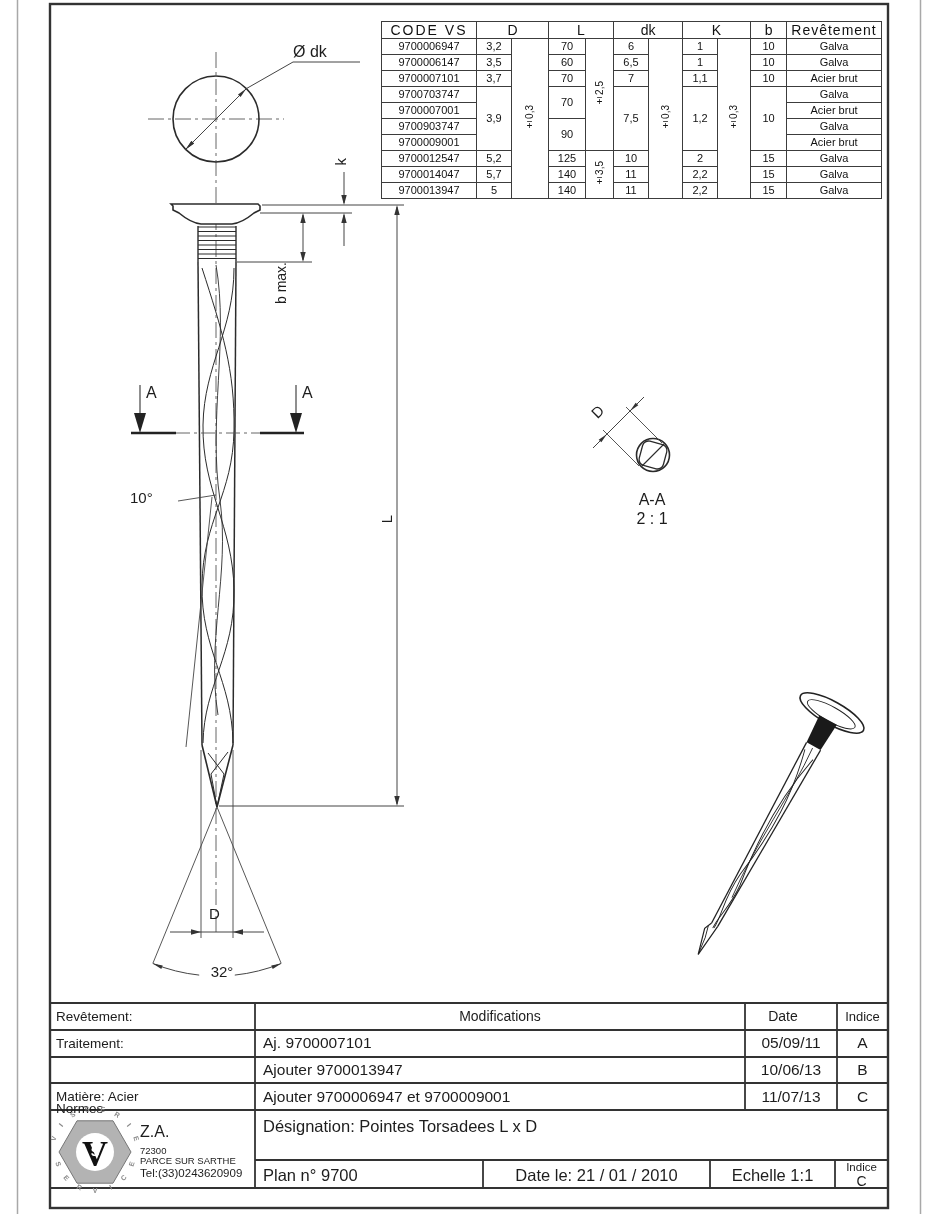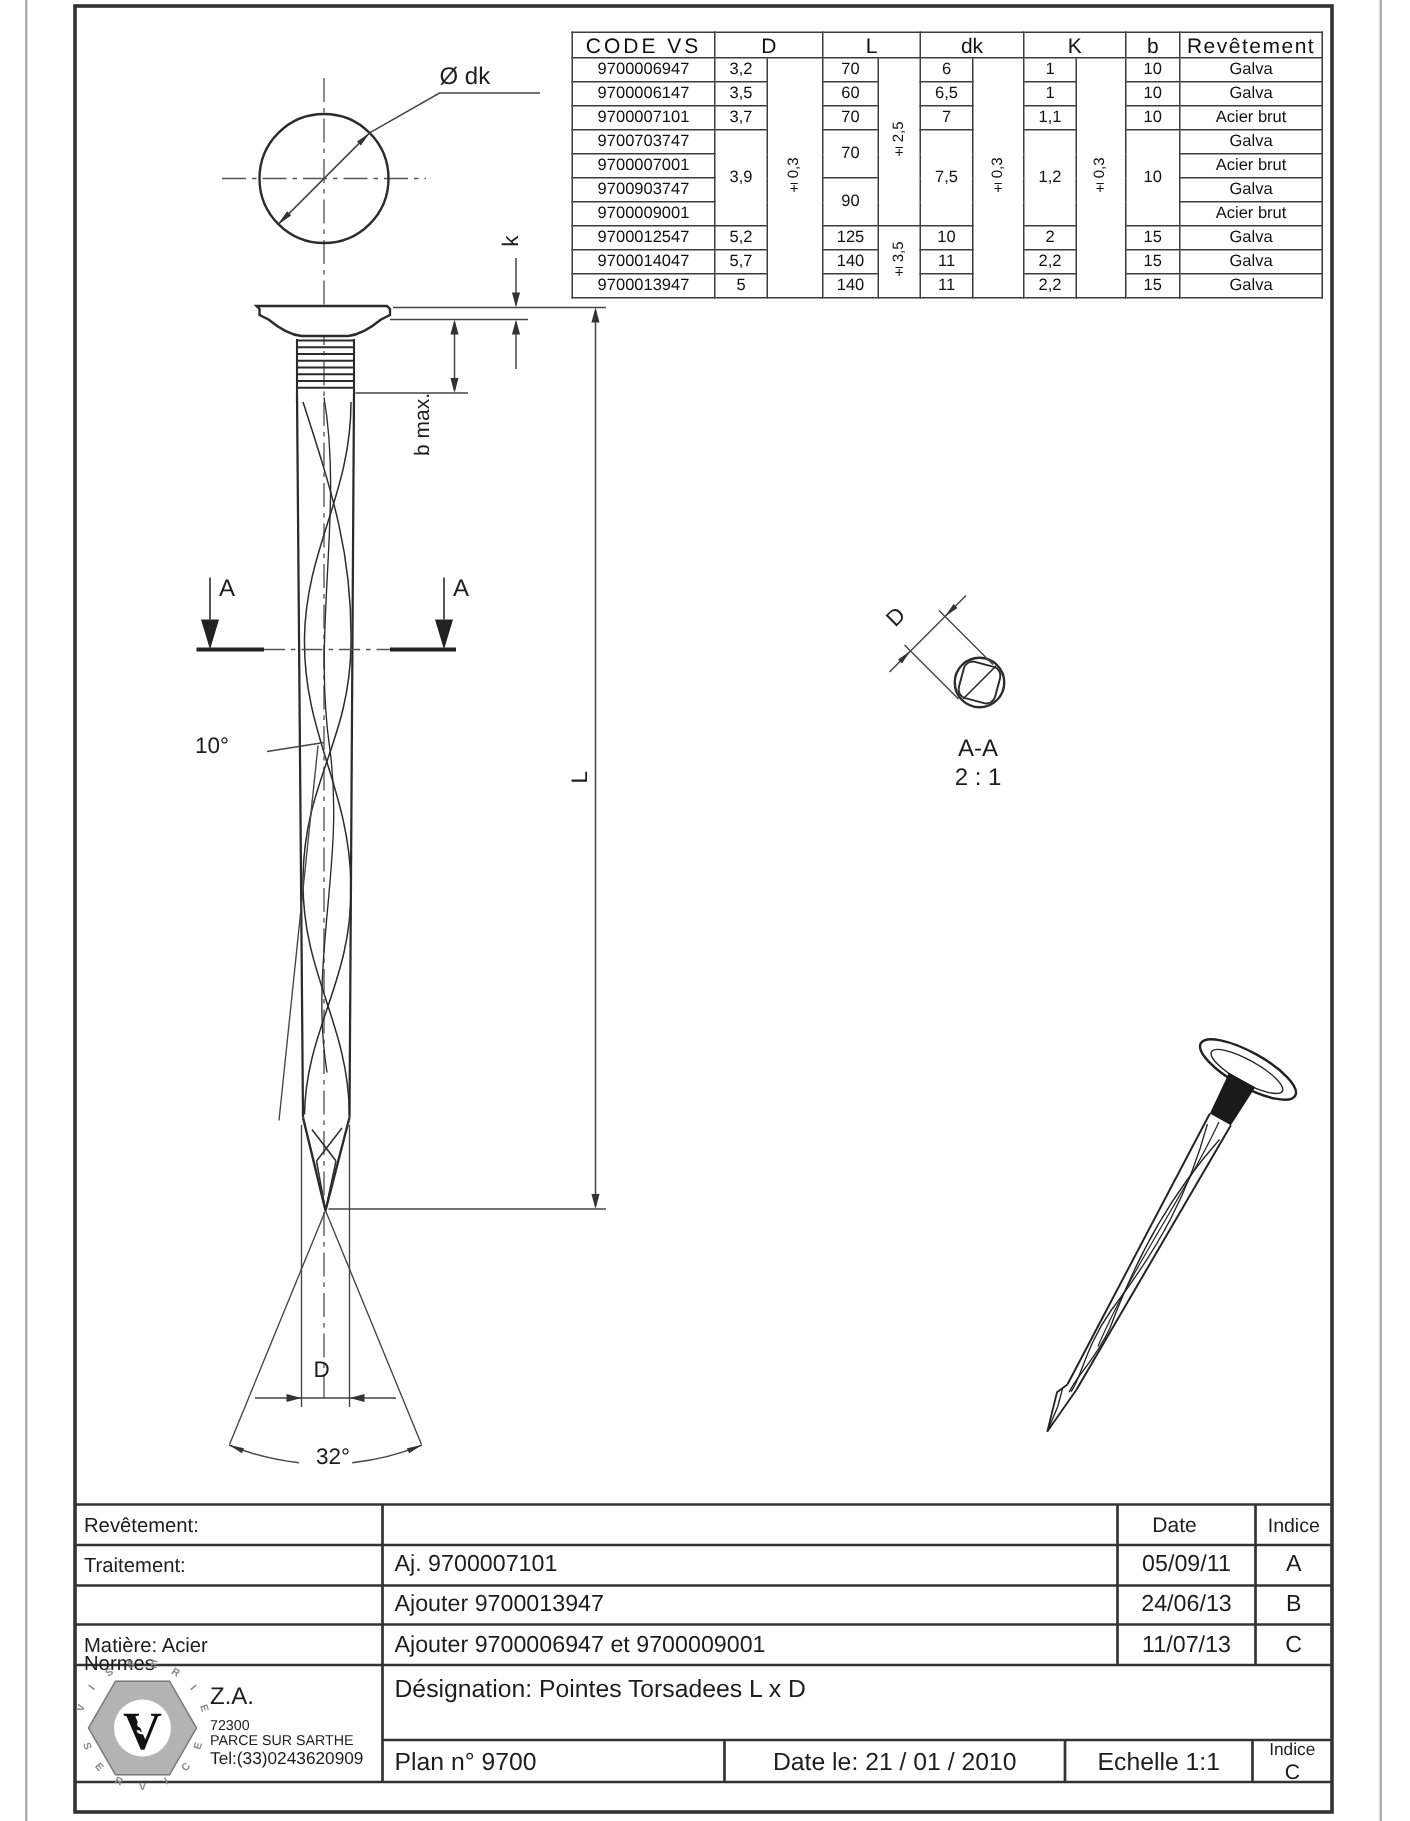--- a/index.html
+++ b/index.html
@@ -270,28 +270,29 @@
 <span class="lbl c" style="left:198px;top:964px;width:48px;font-size:15px;">32°</span>
 <span class="lbl rot45" style="left:592px;top:404px;font-size:15px;">D</span>
 <span class="lbl c" style="left:629px;top:492px;width:46px;font-size:16px;">A-A</span>
 <span class="lbl c" style="left:629px;top:511px;width:46px;font-size:16px;">2 : 1</span>
 
 <span class="lbl" style="left:56px;top:1010px;font-size:13.5px;">Revêtement:</span>
 <span class="lbl" style="left:56px;top:1037px;font-size:13.5px;">Traitement:</span>
 <span class="lbl" style="left:56px;top:1063px;font-size:13.5px;margin-top:39px;">Normes</span>
 <span class="lbl" style="left:56px;top:1090px;font-size:13.5px;">Matière: Acier</span>
 
+<span class="lbl c" style="left:255px;top:1009px;width:490px;font-size:14px;">Modifications</span>
 <span class="lbl c" style="left:745px;top:1009px;width:76px;font-size:14px;">Date</span>
 <span class="lbl c" style="left:837px;top:1010px;width:51px;font-size:13px;">Indice</span>
 
 <span class="lbl" style="left:263px;top:1035px;font-size:15.5px;">Aj. 9700007101</span>
 <span class="lbl" style="left:263px;top:1062px;font-size:15.5px;">Ajouter 9700013947</span>
 <span class="lbl" style="left:263px;top:1089px;font-size:15.5px;">Ajouter 9700006947 et 9700009001</span>
 <span class="lbl c" style="left:745px;top:1035px;width:92px;font-size:15.5px;">05/09/11</span>
-<span class="lbl c" style="left:745px;top:1062px;width:92px;font-size:15.5px;">24/06/13</span>
+<span class="lbl c" style="left:745px;top:1062px;width:92px;font-size:15.5px;">10/06/13</span>
 <span class="lbl c" style="left:745px;top:1089px;width:92px;font-size:15.5px;">11/07/13</span>
 <span class="lbl c" style="left:837px;top:1035px;width:51px;font-size:15.5px;">A</span>
 <span class="lbl c" style="left:837px;top:1062px;width:51px;font-size:15.5px;">B</span>
 <span class="lbl c" style="left:837px;top:1089px;width:51px;font-size:15.5px;">C</span>
 
 <span class="lbl" style="left:263px;top:1118px;font-size:16.5px;">Désignation: Pointes Torsadees L x D</span>
 <span class="lbl" style="left:263px;top:1167px;font-size:16.5px;">Plan n° 9700</span>
 <span class="lbl c" style="left:483px;top:1167px;width:227px;font-size:16.5px;">Date le: 21 / 01 / 2010</span>
 <span class="lbl c" style="left:710px;top:1167px;width:125px;font-size:16.5px;">Echelle 1:1</span>
 <span class="lbl c" style="left:835px;top:1162px;width:53px;font-size:11.5px;">Indice</span>

